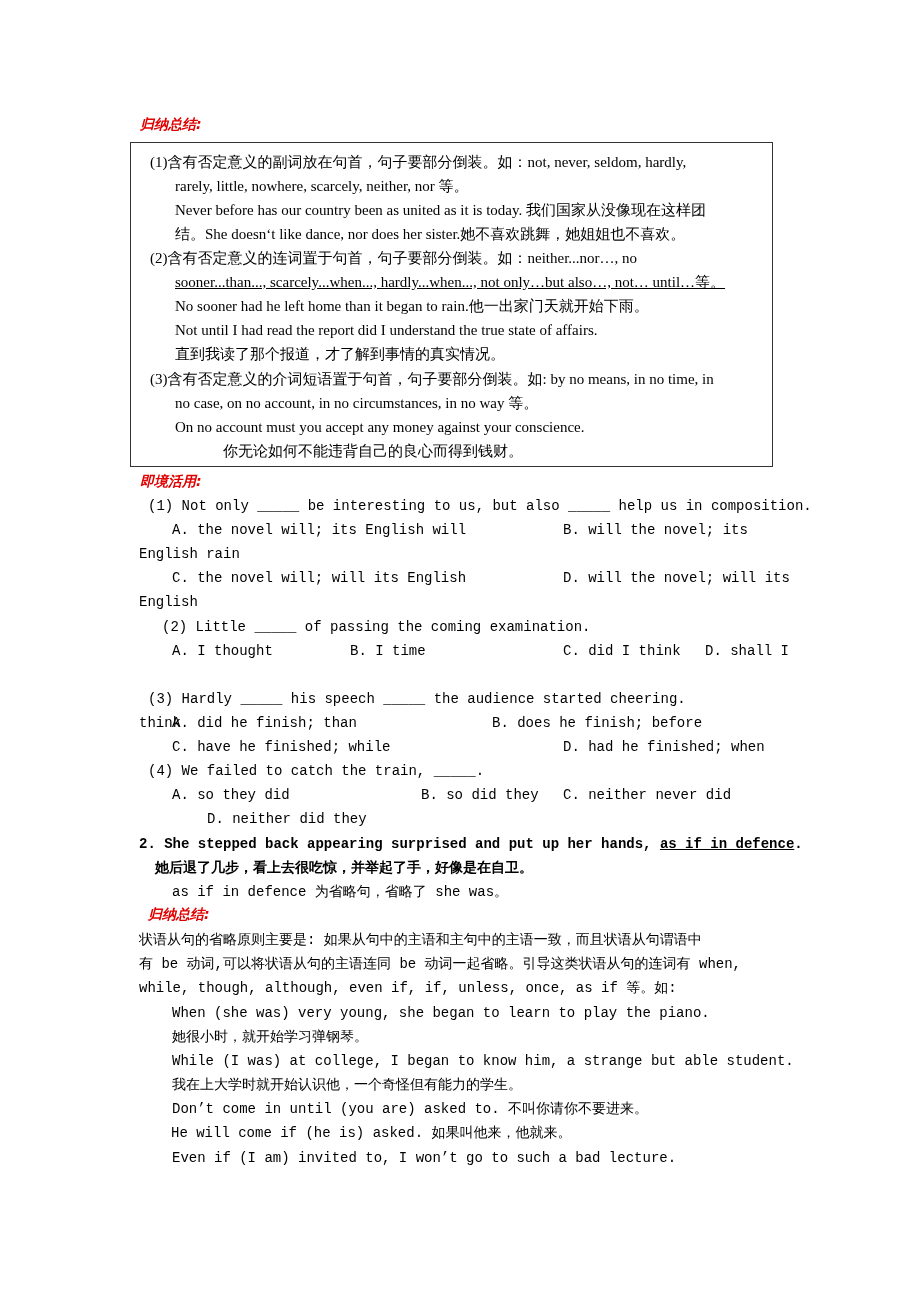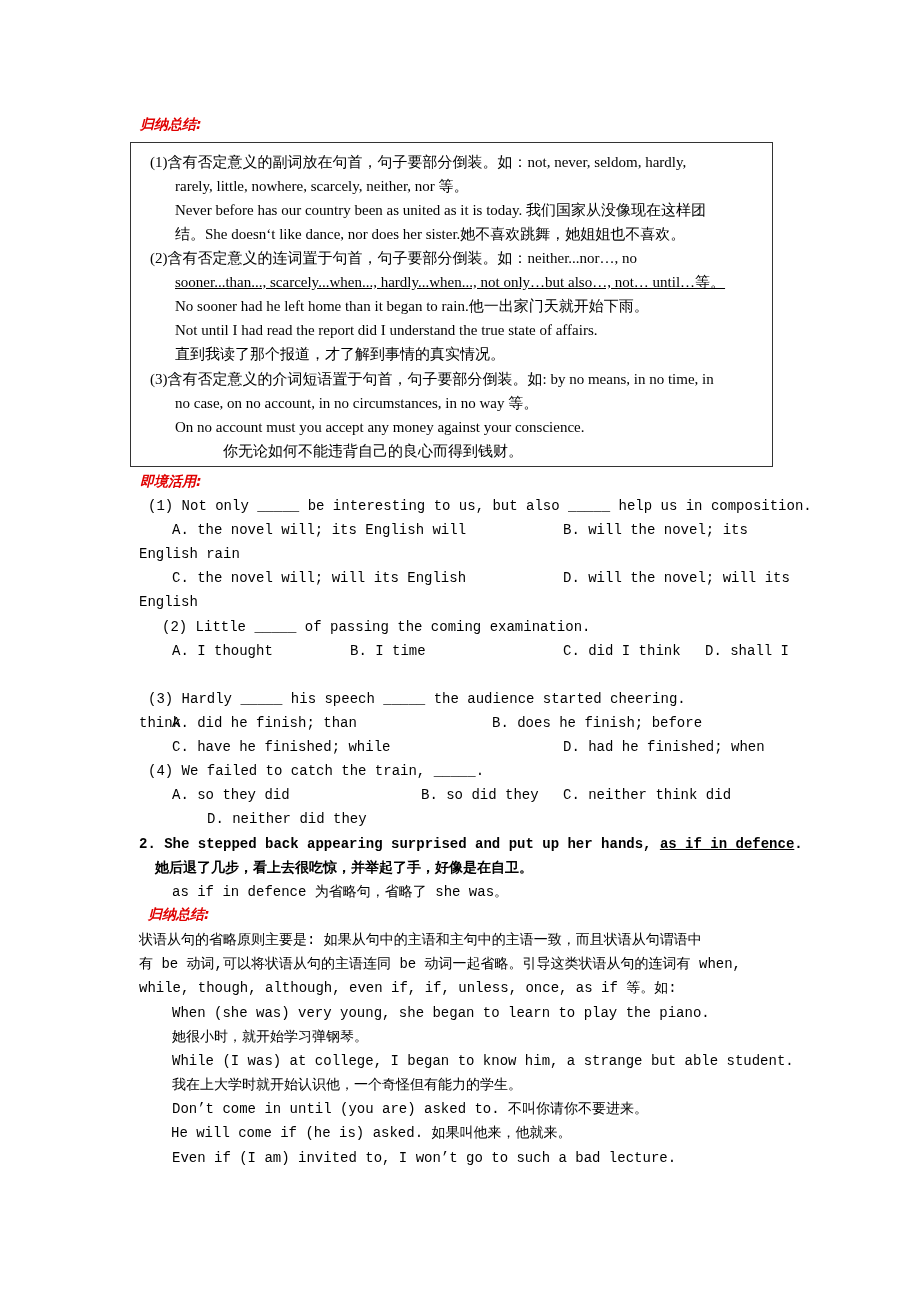--- a/index.html
+++ b/index.html
@@ -54,21 +54,21 @@
 
   <div class="line" style="left:148px; top:689px;">(3) Hardly _____ his speech _____ the audience started cheering.</div>
   <div class="line" style="left:172px; top:713px;">A. did he finish; than</div>
   <div class="line" style="left:492px; top:713px;">B. does he finish; before</div>
   <div class="line" style="left:172px; top:737px;">C. have he finished; while</div>
   <div class="line" style="left:563px; top:737px;">D. had he finished; when</div>
 
   <div class="line" style="left:148px; top:761px;">(4) We failed to catch the train, _____.</div>
   <div class="line" style="left:172px; top:785px;">A. so they did</div>
   <div class="line" style="left:421px; top:785px;">B. so did they</div>
-  <div class="line" style="left:563px; top:785px;">C. neither think did</div>
+  <div class="line" style="left:563px; top:785px;">C. neither never did</div>
   <div class="line" style="left:207px; top:809px;">D. neither did they</div>
 
   <div class="line bold" style="left:139px; top:834px;"><span>2. She stepped back appearing surprised and put up her hands, </span><span class="u">as if in defence</span><span>.</span></div>
   <div class="line bold" style="left:155px; top:858px;">她后退了几步，看上去很吃惊，并举起了手，好像是在自卫。</div>
   <div class="line" style="left:172px; top:882px;">as if in defence 为省略句，省略了 she was。</div>
 </div>
 
 <div class="heading-red" style="left:148px; top:906px;">归纳总结:</div>
 <div class="mono">
   <div class="line" style="left:139px; top:930px;">状语从句的省略原则主要是: 如果从句中的主语和主句中的主语一致，而且状语从句谓语中</div>

